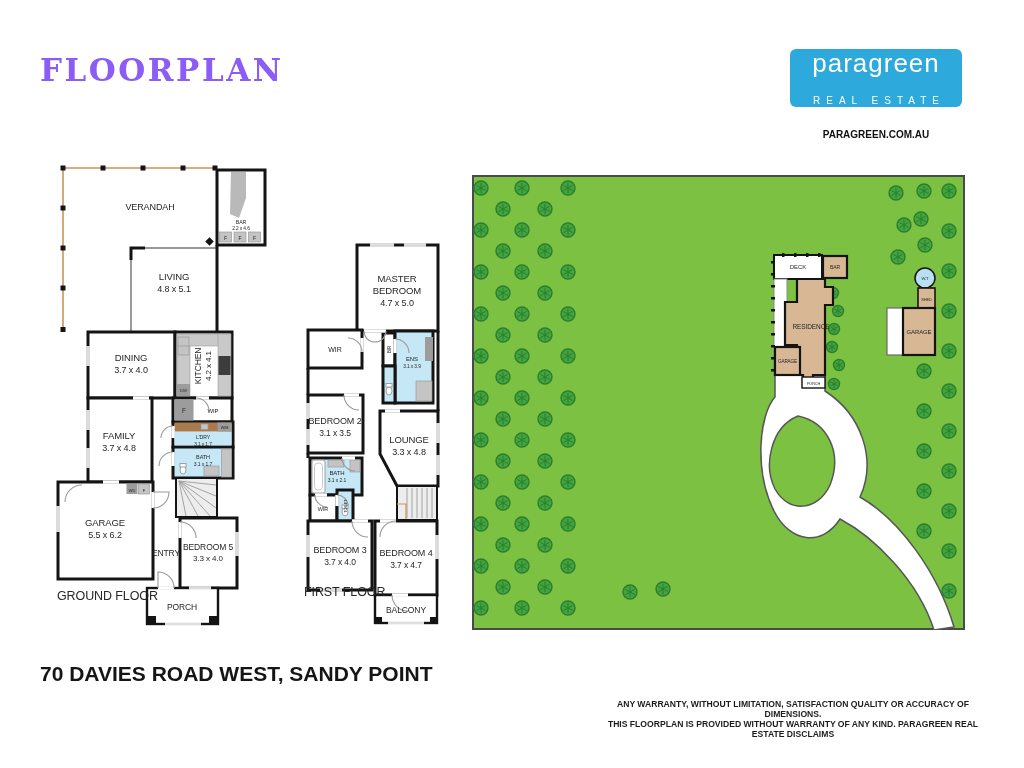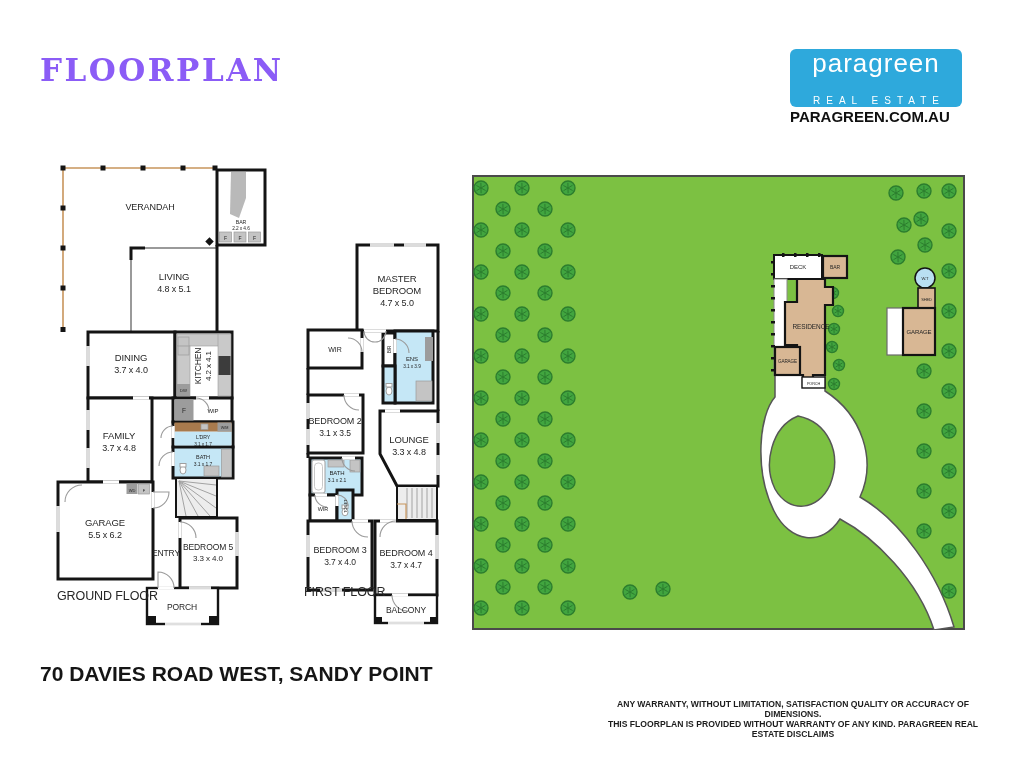--- a/index.html
+++ b/index.html
@@ -7,21 +7,21 @@
   html,body{width:1024px;height:768px;background:#fff;overflow:hidden;
     font-family:"Liberation Sans",sans-serif;color:#1b1b1b;position:relative}
   .abs{position:absolute}
   #page-title{left:40px;top:52px;font-family:"DejaVu Serif",serif;font-weight:bold;
     font-size:31px;letter-spacing:2.5px;color:#8b5cf6}
   #logo-wrap{left:790px;top:49px;width:172px}
   .logo-box{height:58px;background:var(--brand);color:#fff;display:flex;flex-direction:column;
     align-items:center;justify-content:center;border-radius:6px}
   .logo-name{font-size:26px;line-height:26px;font-weight:400;letter-spacing:1px}
   .logo-sub{font-size:10px;letter-spacing:6px;margin-top:19px;padding-left:6px}
-  .logo-site{margin-top:1px;text-align:left;font-weight:bold;font-size:15px;color:#101010}
+  .logo-site{margin-top:22px;text-align:center;font-weight:bold;font-size:10px;color:#101010}
   #address{left:40px;top:662px;font-size:21px;font-weight:bold;color:#151515}
   #disclaimer{left:598px;top:699px;width:390px;text-align:center;font-weight:bold;
     font-size:8.6px;line-height:10px;color:#1c1c1c}
   svg text{font-family:"Liberation Sans",sans-serif;fill:#262626;text-anchor:middle;letter-spacing:-0.1px}
   .t125{font-size:12.5px}.t95{font-size:9.5px}.t9{font-size:9px}.t85{font-size:8.5px}
   .t8{font-size:8px}.t7{font-size:7px}.t65{font-size:6.5px}.t6{font-size:6px}
   .t55{font-size:5.5px}.t52{font-size:5.2px}.t5{font-size:5px}.t48{font-size:4.8px}
   .t46{font-size:4.6px}.t45{font-size:4.5px}.t42{font-size:4.2px}.t4{font-size:4px}.t38{font-size:3.8px}
   .start{text-anchor:start}
   .room{fill:#fff;stroke:#141414;stroke-width:3;stroke-linejoin:miter}

